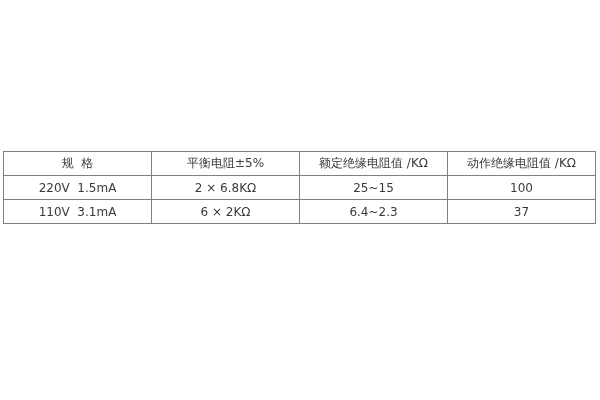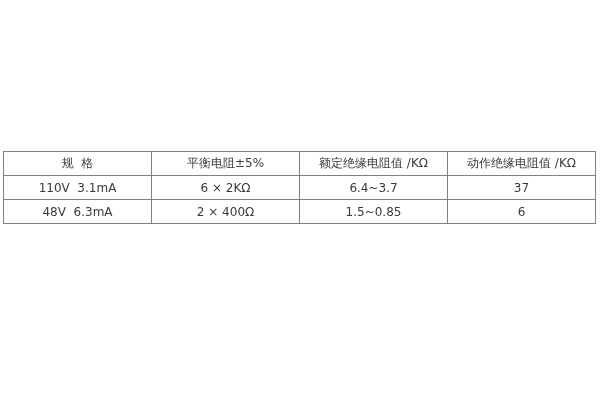--- a/index.html
+++ b/index.html
@@ -54,26 +54,26 @@
     <thead>
       <tr>
         <th>规  格</th>
         <th>平衡电阻±5%</th>
         <th>额定绝缘电阻值 /KΩ</th>
         <th>动作绝缘电阻值 /KΩ</th>
       </tr>
     </thead>
     <tbody>
       <tr>
+        <td>220V  1.5mA</td>
+        <td>2 × 6.8KΩ</td>
+        <td>25~15</td>
+        <td>100</td>
+      </tr>
+      <tr>
         <td>110V  3.1mA</td>
         <td>6 × 2KΩ</td>
-        <td>6.4~3.7</td>
+        <td>6.4~2.3</td>
         <td>37</td>
-      </tr>
-      <tr>
-        <td>48V  6.3mA</td>
-        <td>2 × 400Ω</td>
-        <td>1.5~0.85</td>
-        <td>6</td>
       </tr>
     </tbody>
   </table>
 </div>
 
 </body></html>

